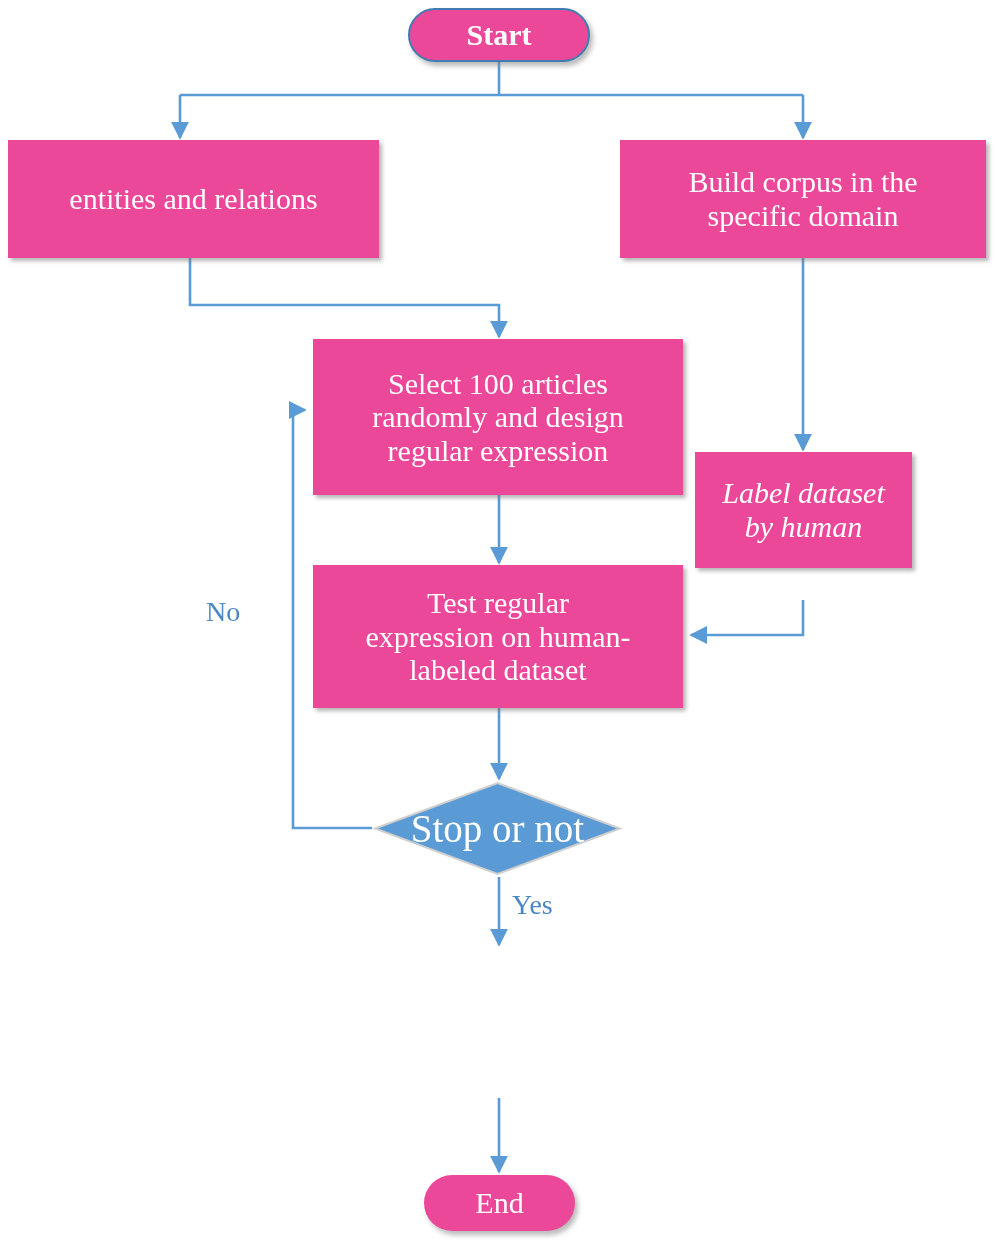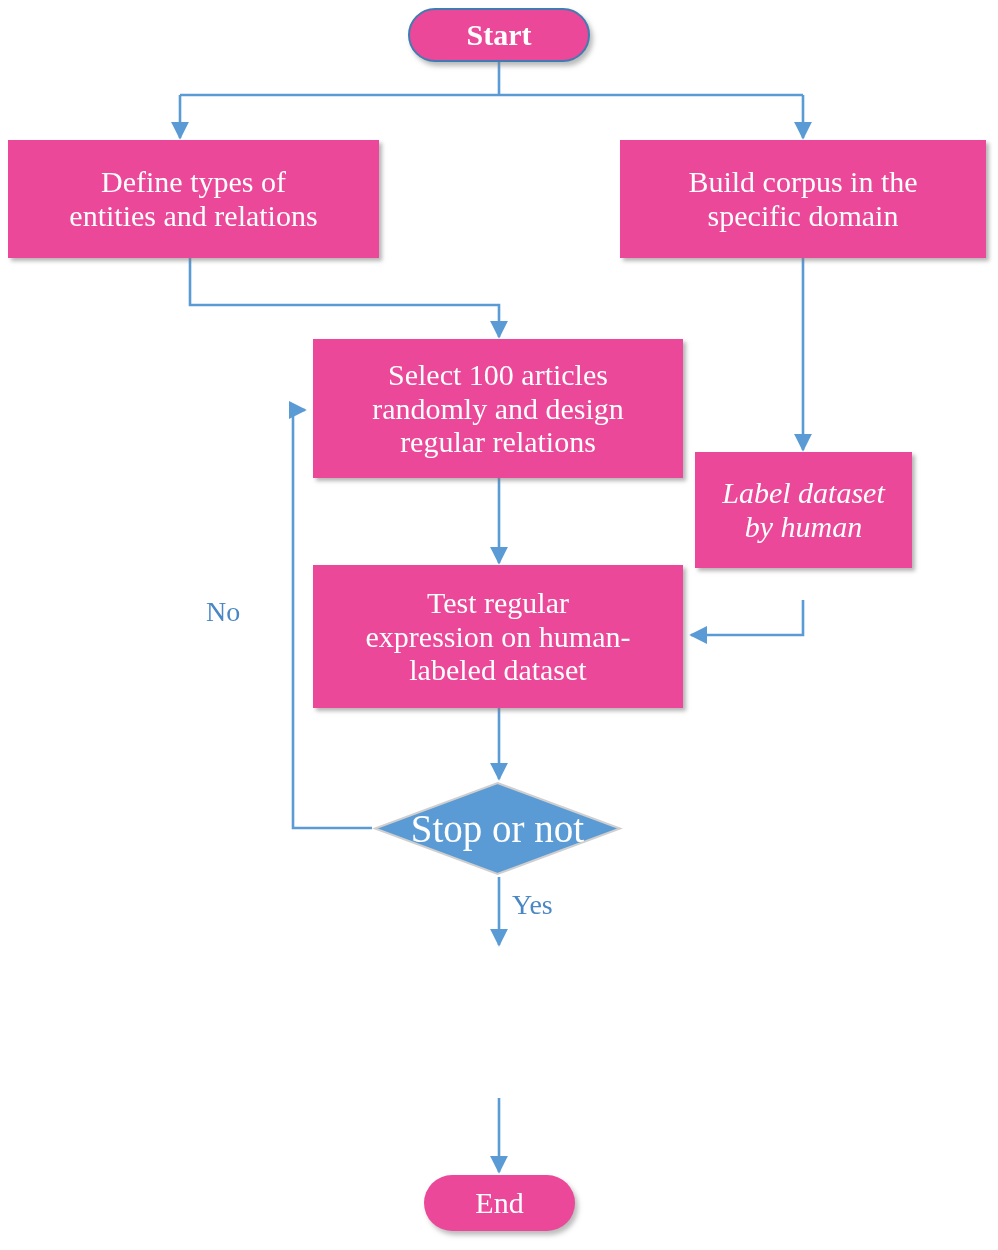--- a/index.html
+++ b/index.html
@@ -117,37 +117,36 @@
       <path d="M 499 1098 L 499 1172" marker-end="url(#ah)"></path>
     </g>
   </svg>
 
   <div class="node node-terminator node-start" style="left:408px; top:8px; width:182px; height:54px;">
     <span>Start</span>
   </div>
 
   <div class="node node-process" style="left:8px; top:140px; width:371px; height:118px;">
     <span>
-      <span class="nline">Define types of</span>
       <span class="nline">entities and relations</span>
     </span>
   </div>
 
   <div class="node node-process" style="left:620px; top:140px; width:366px; height:118px;">
     <span>
       <span class="nline">Build corpus in the</span>
       <span class="nline">specific domain</span>
     </span>
   </div>
 
-  <div class="node node-process" style="left:313px; top:339px; width:370px; height:139px;">
+  <div class="node node-process" style="left:313px; top:339px; width:370px; height:156px;">
     <span>
       <span class="nline">Select 100 articles</span>
       <span class="nline">randomly and design</span>
-      <span class="nline">regular relations</span>
+      <span class="nline">regular expression</span>
     </span>
   </div>
 
   <div class="node node-process" style="left:695px; top:452px; width:217px; height:116px;font-style:italic;">
     <span>
       <span class="nline">Label dataset</span>
       <span class="nline">by human</span>
     </span>
   </div>
 

